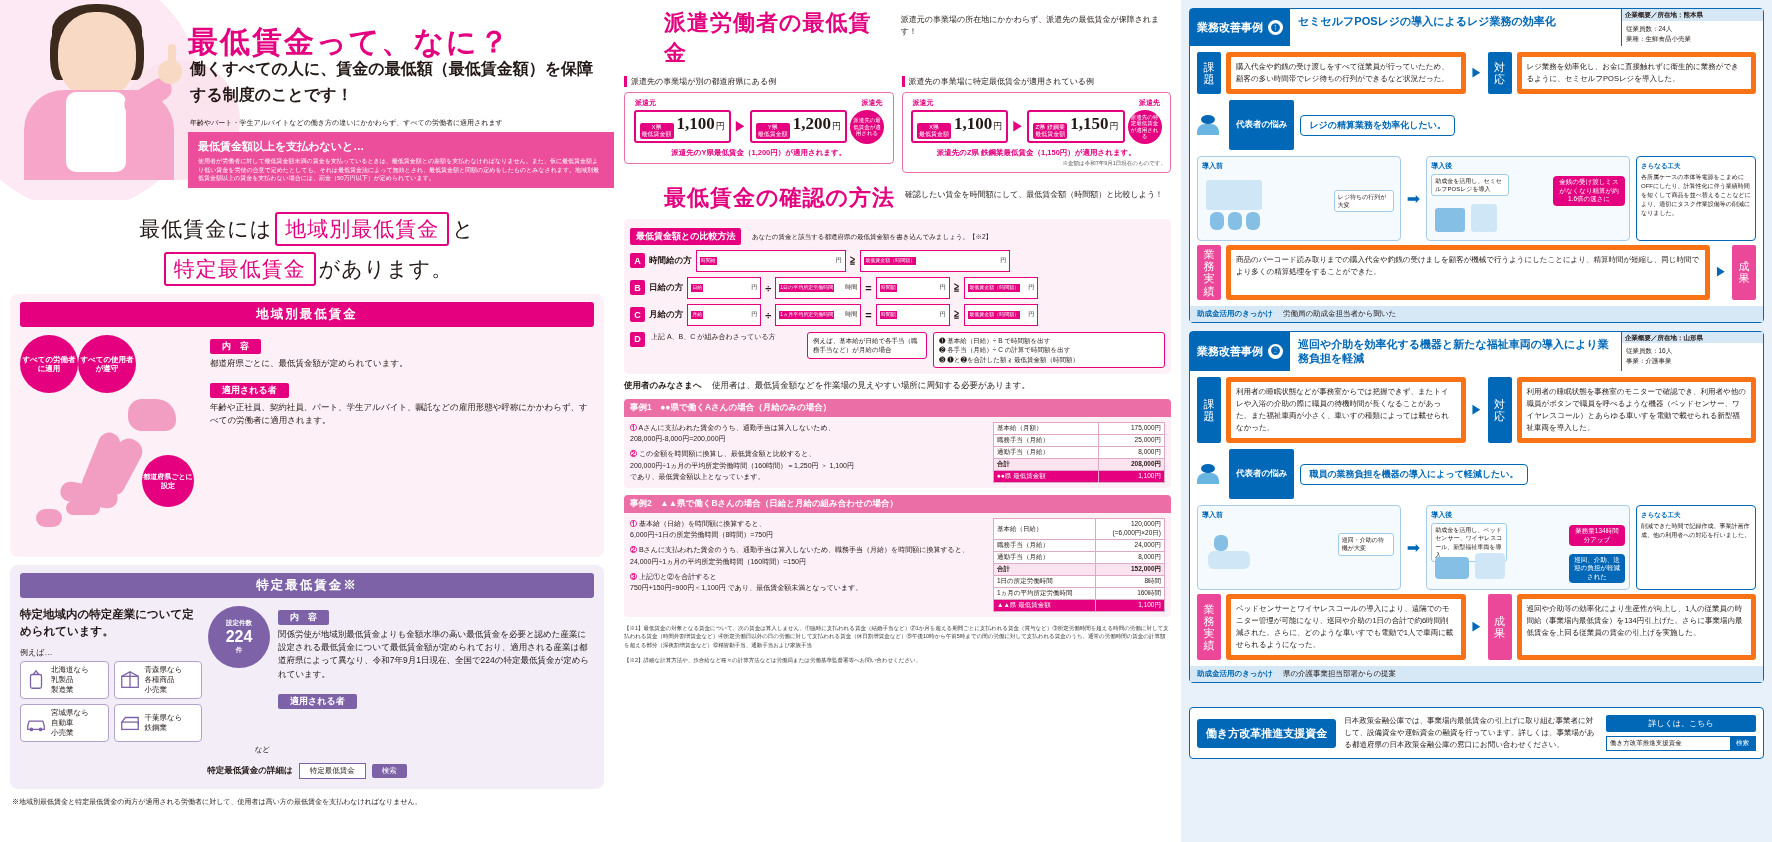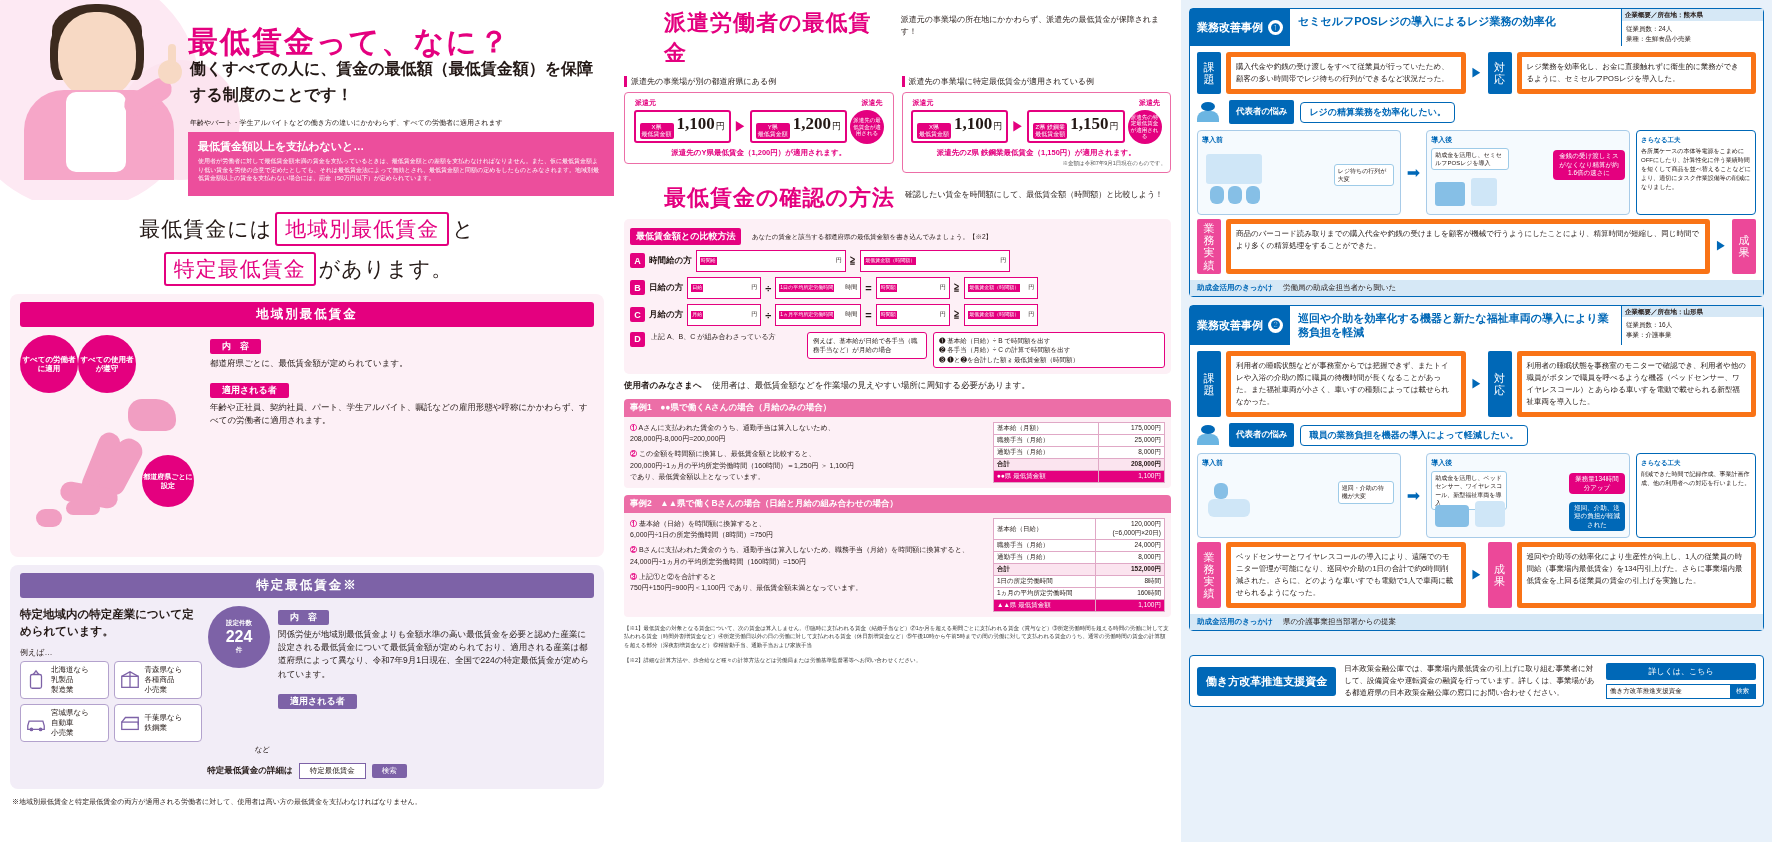--- a/index.html
+++ b/index.html
@@ -59,21 +59,21 @@
   .hero-title .t1 {
     font-size:30px; font-weight:bold; color:#e4007f; letter-spacing:2px;
     font-family:"Liberation Serif", serif;
   }
   .hero-sub { position:absolute; left:190px; top:56px; width:410px;
     font-size:16px; line-height:1.6; font-weight:bold; color:#231815; }
   .hero-note { position:absolute; left:190px; top:118px; width:420px;
     font-size:7px; color:#231815; }
 
   .warn-band {
-    position:absolute; left:188px; top:132px; width:426px; height:64px;
+    position:absolute; left:188px; top:132px; width:426px; height:56px;
     background:#ec4e9c; color:#fff; padding:7px 10px;
   }
   .warn-band .wt { font-size:11px; font-weight:bold; margin-bottom:3px; }
   .warn-band .wb { font-size:6px; line-height:1.45; }
 
   .lead { margin:12px 0 6px; text-align:center; }
   .lead .line { font-size:21px; font-weight:normal; letter-spacing:1px; }
   .lead .boxed {
     display:inline-block; border:2px solid #e4007f; color:#e4007f;
     padding:1px 8px; margin:0 3px; border-radius:3px;
@@ -229,21 +229,21 @@
     line-height:1.1; padding:3px 12px;
   }
   .tag-v.green { background:#ec4899; }
   .pc-text { flex:1; font-size:7.5px; line-height:1.6; border:5px solid #f97316; padding:4px 5px; border-radius:3px; }
   .arrow-mini { align-self:center; color:#0068b7; font-size:12px; }
 
   .worry { display:flex; align-items:center; gap:6px; margin:6px 0; }
   .worry .avatar { width:26px; height:20px; position:relative; flex:none; }
   .worry .avatar .h { position:absolute; left:4px; top:0; width:14px; height:9px; background:#0068b7; border-radius:50%; }
   .worry .avatar .b { position:absolute; left:0; top:9px; width:22px; height:11px; background:#6bb5e2; border-radius:8px 8px 0 0; }
-  .worry .lbl { background:#0068b7; color:#fff; font-size:8.5px; font-weight:bold; padding:6px 7px; border-radius:2px; }
+  .worry .lbl { background:#0068b7; color:#fff; font-size:8.5px; font-weight:bold; padding:19px 7px; border-radius:2px; }
   .worry .speech {
     position:relative; background:#fff; border:1px solid #0068b7; border-radius:4px;
     font-size:9px; padding:3px 8px; color:#0068b7; font-weight:bold;
   }
 
   .ba { display:flex; gap:6px; align-items:stretch; margin:4px 0; }
   .ba-box { flex:1; border:1px solid #a8cbe8; border-radius:4px; padding:4px; background:#f5fafe; position:relative; }
   .ba-box .cap { font-size:7px; font-weight:bold; color:#0068b7; margin-bottom:3px; }
   .ba-art { height:62px; position:relative; }
   .ba-art .shape { position:absolute; border-radius:3px; }

